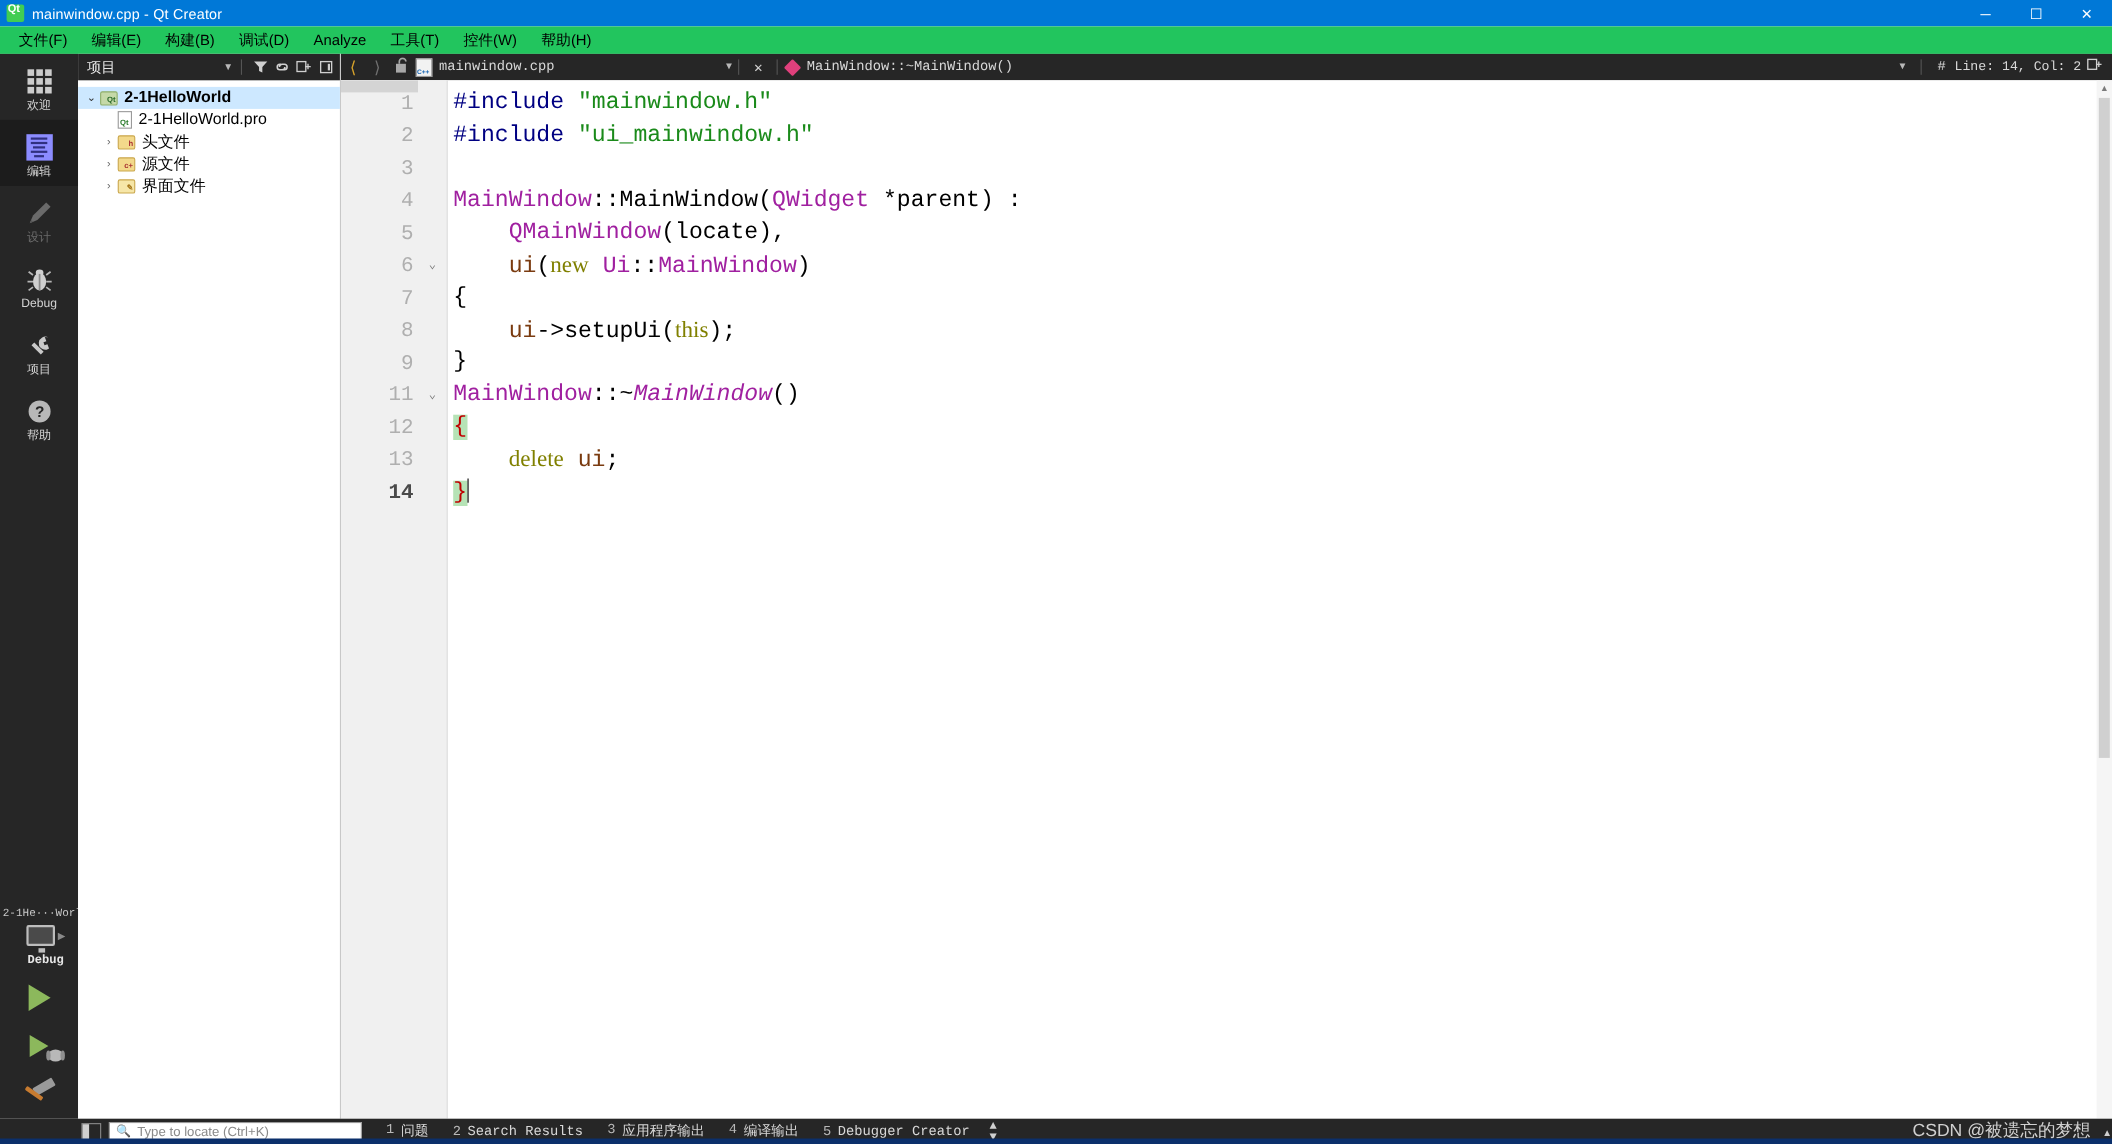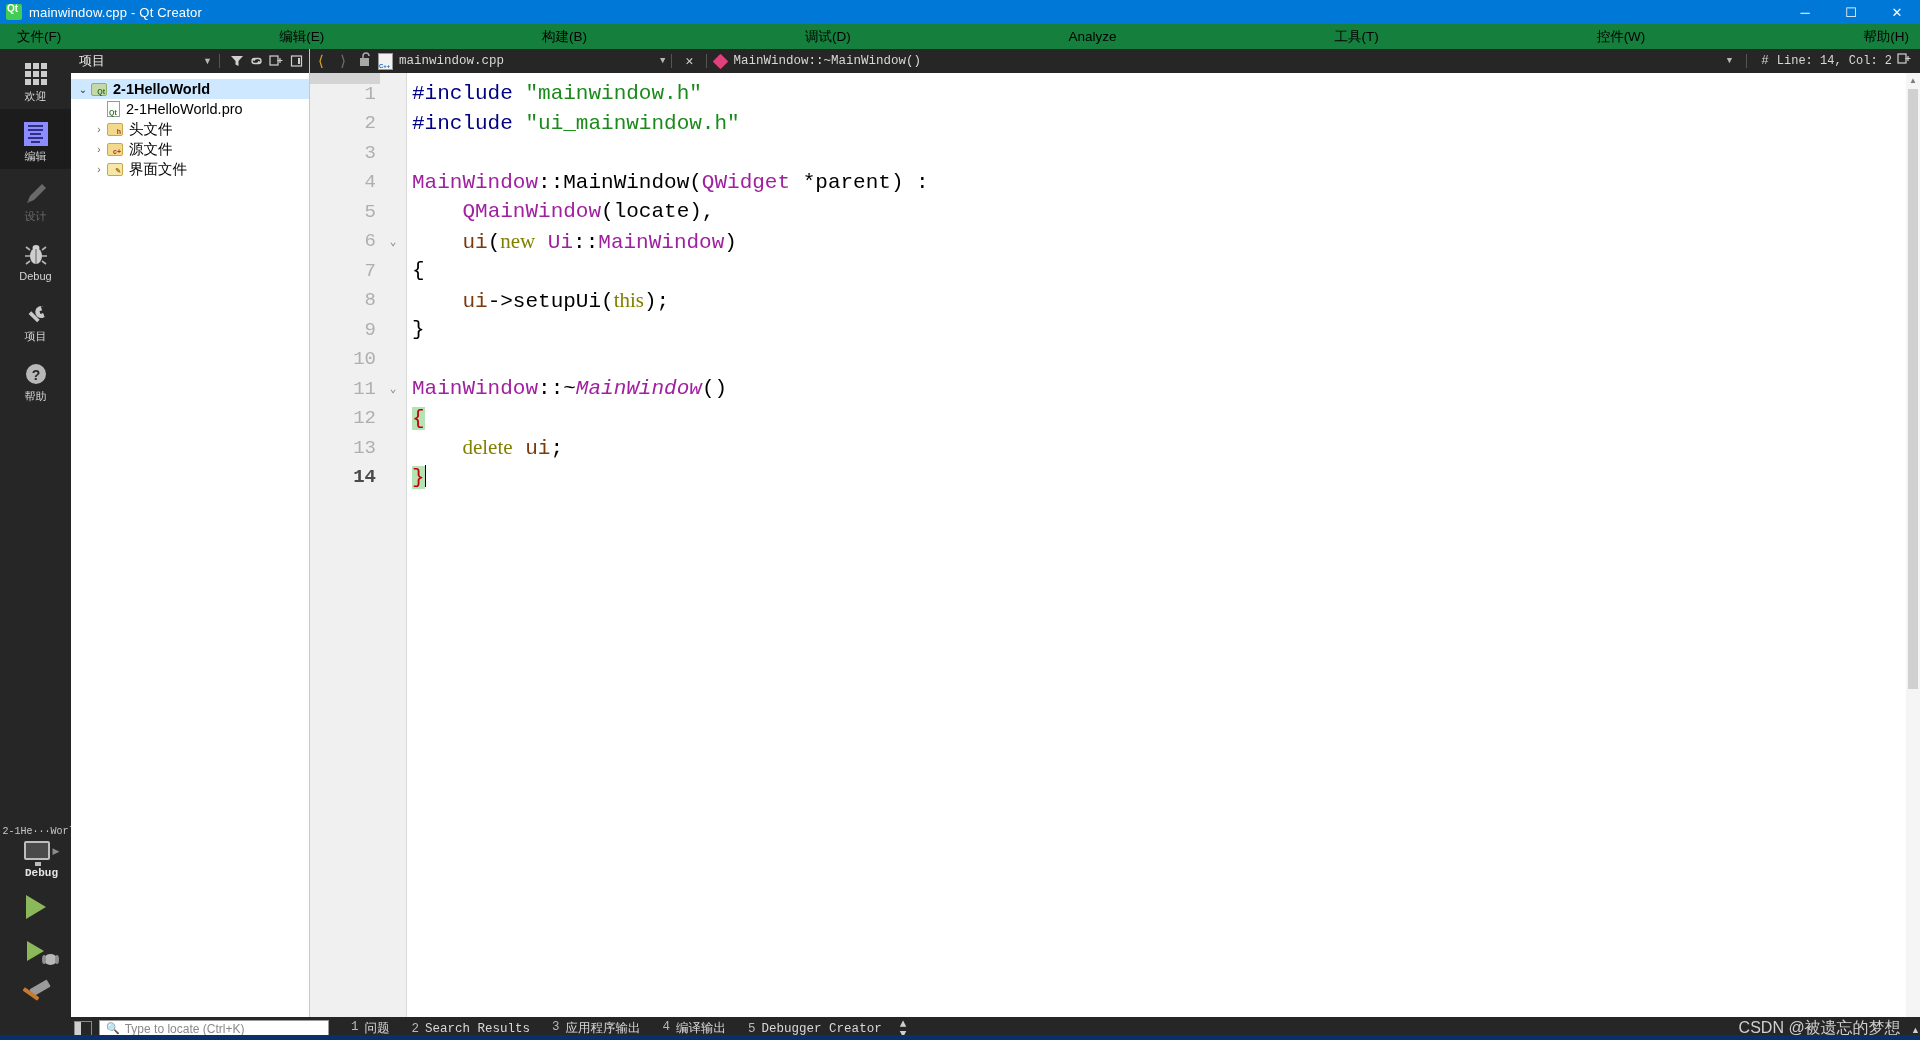--- a/index.html
+++ b/index.html
@@ -31,24 +31,23 @@
   }
   #titlebar .title-text { flex: 1 1 auto; font-size: 13px; letter-spacing: .2px;}
   .win-btn {
     width: 46px; height: 24px; display: flex; align-items: center;
     justify-content: center; font-size: 13px; color: #fff; flex: 0 0 auto;
   }
 
   
   #menubar {
     position: absolute; left: 0; top: 24px; width: 1920px; height: 25px;
-    background: #15803d; color: #000000;
+    background: #22c55e; color: #000000;
     display: flex; align-items: center; padding-left: 6px;
     font-size: 13.5px;
-    justify-content: space-between;
   }
   #menubar .menu-item {
     padding: 3px 11px; white-space: nowrap;
   }
 
   
   #modebar {
     position: absolute; left: 0; top: 49px; width: 71px; height: 968px;
     background: #262626;
     display: flex; flex-direction: column; align-items: center;
@@ -484,25 +483,20 @@
         <span class="lineno">8</span>
         <span class="foldmark"></span>
         <span class="codetext"><span class="tk-plain">    </span><span class="tk-mem">ui</span><span class="tk-plain">-&gt;setupUi(</span><span class="tk-kw">this</span><span class="tk-plain">);</span></span>
       </div>
       <div class="code-row">
         <span class="lineno">9</span>
         <span class="foldmark"></span>
         <span class="codetext"><span class="tk-plain">}</span></span>
       </div>
       <div class="code-row">
-        <span class="lineno">10</span>
-        <span class="foldmark"></span>
-        <span class="codetext"></span>
-      </div>
-      <div class="code-row">
         <span class="lineno">11</span>
         <span class="foldmark">⌄</span>
         <span class="codetext"><span class="tk-type">MainWindow</span><span class="tk-plain">::~</span><span class="tk-typei">MainWindow</span><span class="tk-plain">()</span></span>
       </div>
       <div class="code-row">
         <span class="lineno">12</span>
         <span class="foldmark"></span>
         <span class="codetext"><span class="brace-hl">{</span></span>
       </div>
       <div class="code-row">

